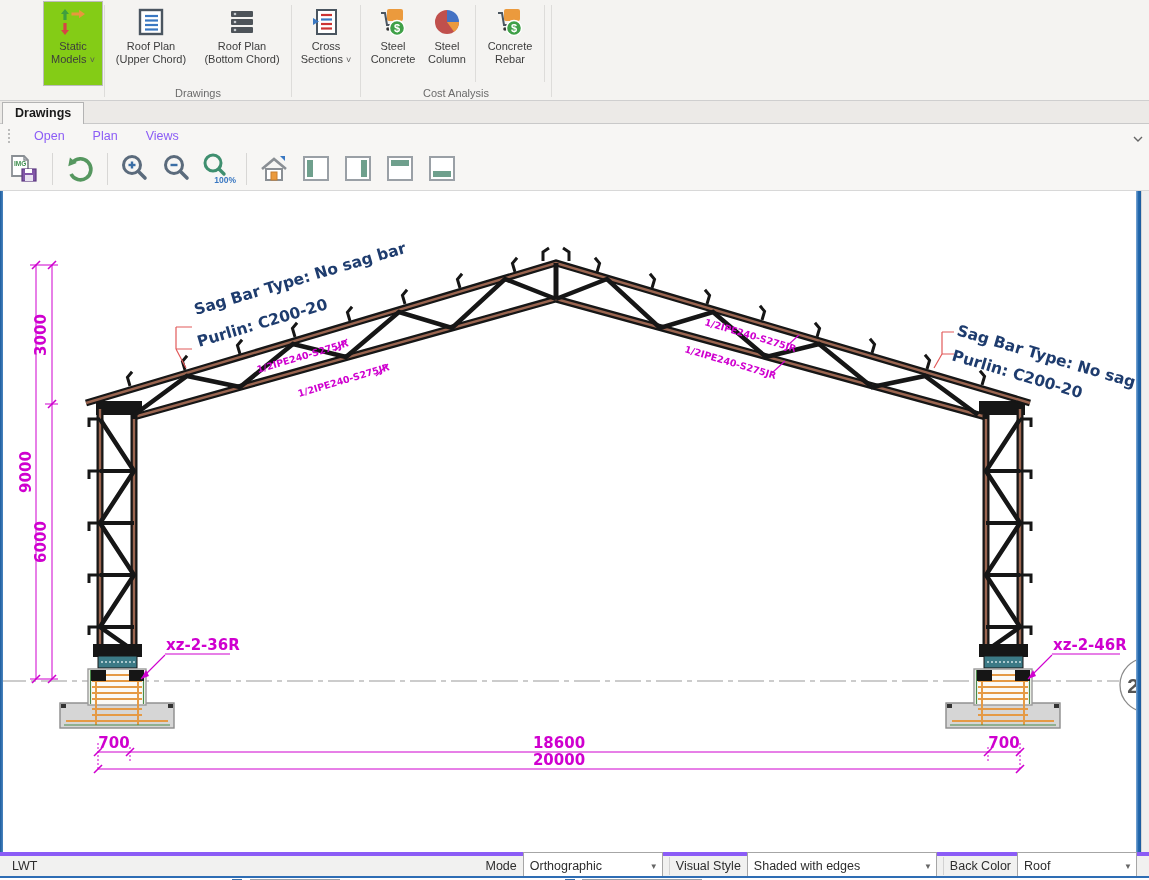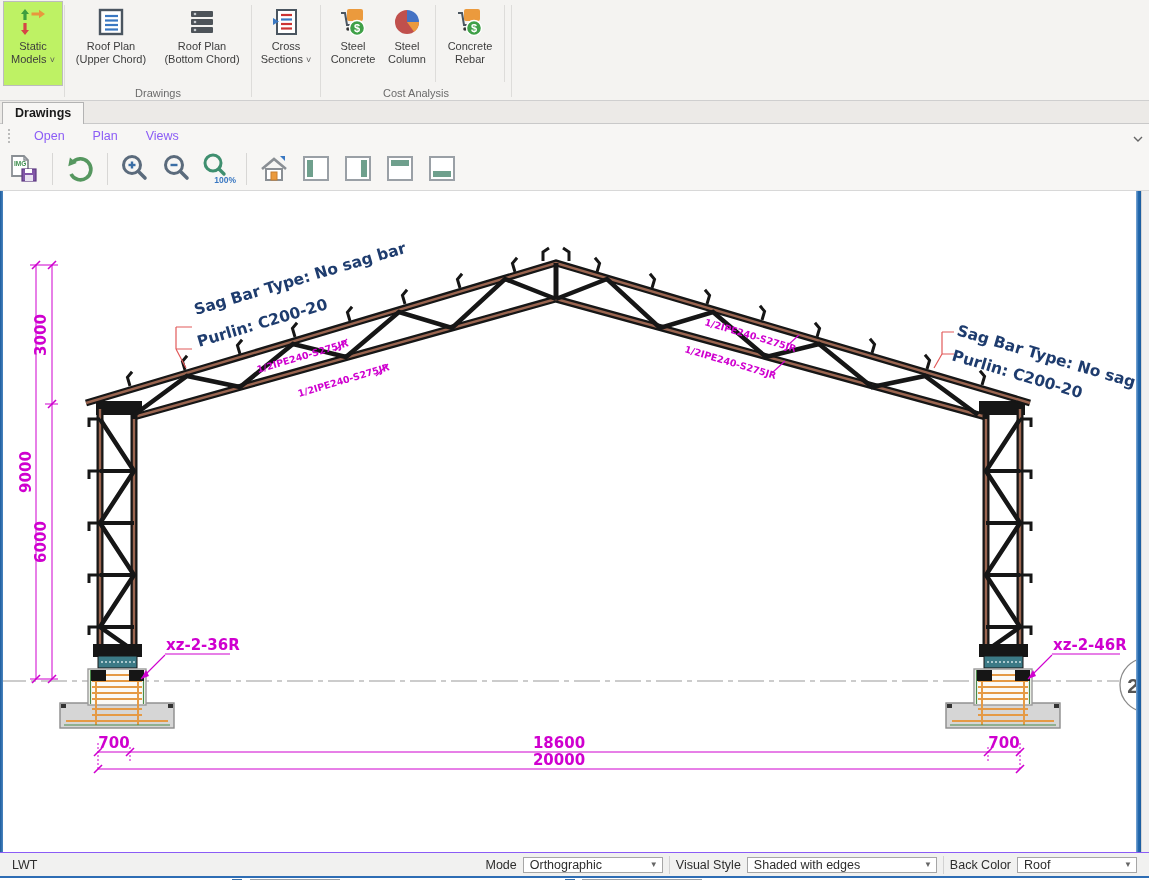--- a/index.html
+++ b/index.html
@@ -11,21 +11,21 @@
   .ribbon { height:101px; background:#f4f3f1; border-bottom:1px solid #cfcfcf;
     display:flex; align-items:stretch; padding:2px 4px 0 4px; }
   .rgroup { display:flex; flex-direction:column; position:relative; padding-bottom:15px; }
   .rgroup-buttons { display:flex; align-items:stretch; flex:1; }
   .rgroup-label { position:absolute; bottom:1px; left:0; right:0; text-align:center;
     font-size:11px; color:#6b6b6b; }
   .rsep { width:1px; background:#dddcda; margin:3px 2px; }
   .rbtn { display:flex; flex-direction:column; align-items:center; justify-content:flex-start;
     gap:3px; padding:5px 3px 2px 3px; cursor:pointer; }
   .rbtn .lbl { font-size:11px; line-height:1.2; color:#3d3d3d; text-align:center; }
-  .rbtn.selected { background:#bef264; outline:1px solid #bcbcbc; }
+  .rbtn.selected { background:#84cc16; outline:1px solid #bcbcbc;margin-left:40px; }
   .rbtn svg { flex:0 0 auto; }
   .caret { font-size:9px; color:#555; }
 
   
   .tabrow { height:23px; background:#eceae7; display:flex; align-items:flex-end; padding-left:2px;
     border-bottom:1px solid #c9c9c9; }
   .tab { background:#f7f6f4; border:1px solid #b3b3b3; border-bottom:none;
     font-size:12.5px; font-weight:bold; color:#1a1a1a; padding:3px 12px 4px 12px;
     margin-bottom:-1px; cursor:pointer; }
 
@@ -46,26 +46,26 @@
   .canvas { position:relative; flex:1; background:#ffffff; overflow:hidden; }
   .canvas svg.draw { position:absolute; left:3px; top:0; }
   .edge-blue-left { position:absolute; left:0; top:0; bottom:0; width:3px;
     background:linear-gradient(to right,#1c5c9e,#4c86c0); }
   .edge-blue-right { position:absolute; right:8px; top:0; bottom:0; width:5px;
     background:linear-gradient(to right,#7fa9d6,#2268ad,#1c5c9e); }
   .edge-gray-right { position:absolute; right:0; top:0; bottom:0; width:8px;
     background:#efefef; border-left:1px solid #d5d5d5; }
 
   
-  .statusbar { height:24px; background:#f1f1f0; border-top:1px solid #8b5cf6;
+  .statusbar { height:24px; background:#f1f1f0; border-top:4px solid #8b5cf6;
     display:flex; align-items:center; font-size:12.5px; color:#2d2d2d; padding:0 6px 0 12px; }
   .sb-left { flex:1; }
   .sb-group { display:flex; align-items:center; gap:6px; padding:0 6px; }
   .sb-sep { width:1px; height:18px; background:#d2d2d2; }
-  .combo { background:#fff; border:1px solid #a6a6a6; height:16px; display:flex;
+  .combo { background:#fff; border:1px solid #a6a6a6; height:28px; display:flex;
     align-items:center; justify-content:space-between; padding:0 4px 0 6px; cursor:pointer; }
   .combo .arrow { font-size:8px; color:#666; margin-left:6px; }
 
   
   .sliver { height:4px; background:#fff; border-top:2px solid #2e6db4; position:relative; }
   .frag { position:absolute; top:1px; height:2px; background:#9aa0a6; }
   .frag.blue { background:#3a6ea5; }
 
   
   .steel { stroke:#161616; fill:none; }

